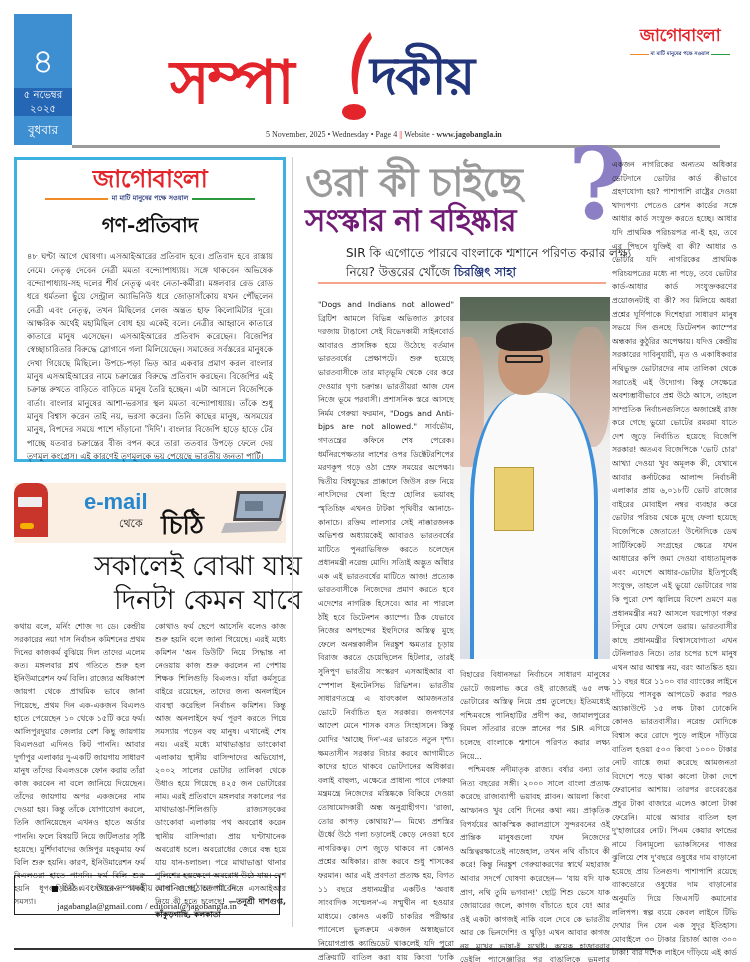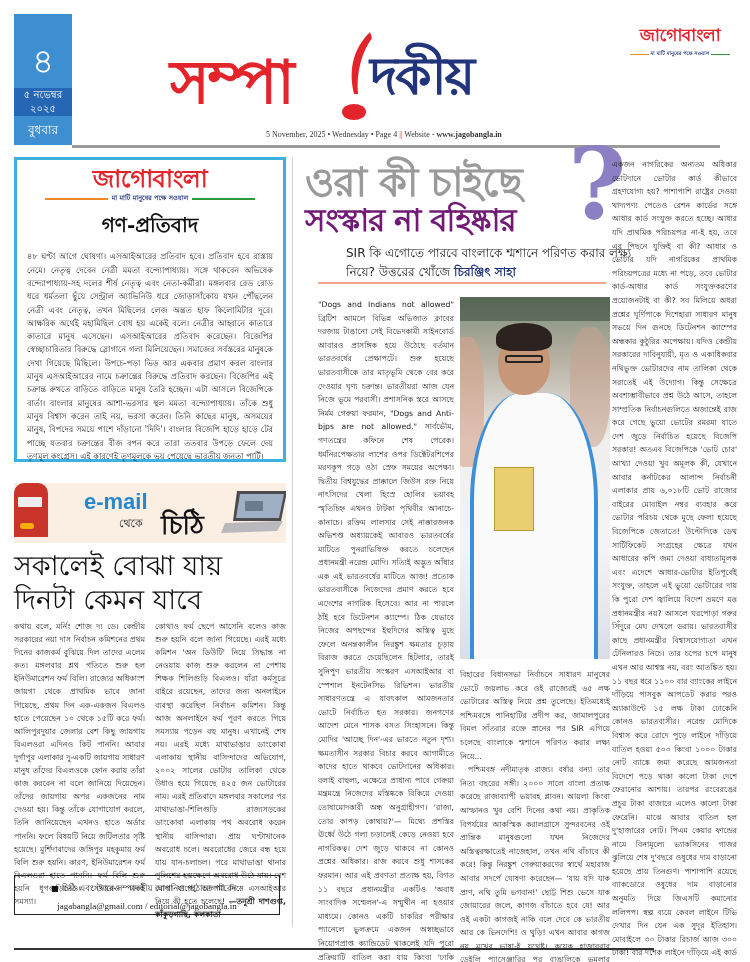--- a/index.html
+++ b/index.html
@@ -38,21 +38,21 @@
 
   .email-banner { position: absolute; left: 14px; top: 483px; width: 272px; height: 60px; background: #fbeee2; overflow: hidden; }
   .eb-box { position: absolute; left: 0; top: 0; width: 34px; height: 54px; background: #c9352b; border-radius: 10px 10px 0 0; }
   .eb-box::before { content: ""; position: absolute; left: 4px; top: 14px; width: 24px; height: 10px; background: #eee; border-radius: 1px; }
   .eb-box::after { content: ""; position: absolute; left: 6px; top: 40px; width: 14px; height: 6px; background: #f4b100; border-radius: 3px; }
   .eb-email { position: absolute; left: 70px; top: 6px; font-weight: bold; font-size: 22px; color: #2888cf; font-family: "Liberation Sans", sans-serif; }
   .eb-theke { position: absolute; left: 105px; top: 32px; font-size: 11px; color: #222; }
   .eb-chithi { position: absolute; left: 147px; top: 22px; font-weight: bold; font-size: 26px; color: #111; }
   .eb-laptop { position: absolute; left: 205px; top: 6px; width: 70px; height: 46px; }
 
-  .morning-head { position: absolute; left: 14px; top: 549px; width: 272px; text-align: left; font-size: 27px; line-height: 34px; color: #111; font-weight: normal; }
+  .morning-head { position: absolute; left: 30px; top: 549px; width: 272px; text-align: right; font-size: 27px; line-height: 34px; color: #111; font-weight: normal; }
 
   .letters { position: absolute; left: 14px; top: 620px; width: 272px; display: flex; gap: 10px; }
   .letters .col { width: 131px; font-size: 7.8px; line-height: 13.1px; text-align: justify; color: #222; }
   .letters .sig { font-weight: bold; }
 
   .contact-box { position: absolute; left: 14px; top: 875px; width: 266px; height: 40px; border: 1.5px solid #222; text-align: center; padding-top: 6px; }
   .contact-box .c1 { font-size: 8.5px; color: #222; }
   .contact-box .c1 .sq { display: inline-block; width: 6px; height: 6px; background: #111; margin-right: 4px; vertical-align: middle; }
   .contact-box .c2 { font-family: "Liberation Serif", serif; font-size: 9px; margin-top: 5px; color: #222; }
 

